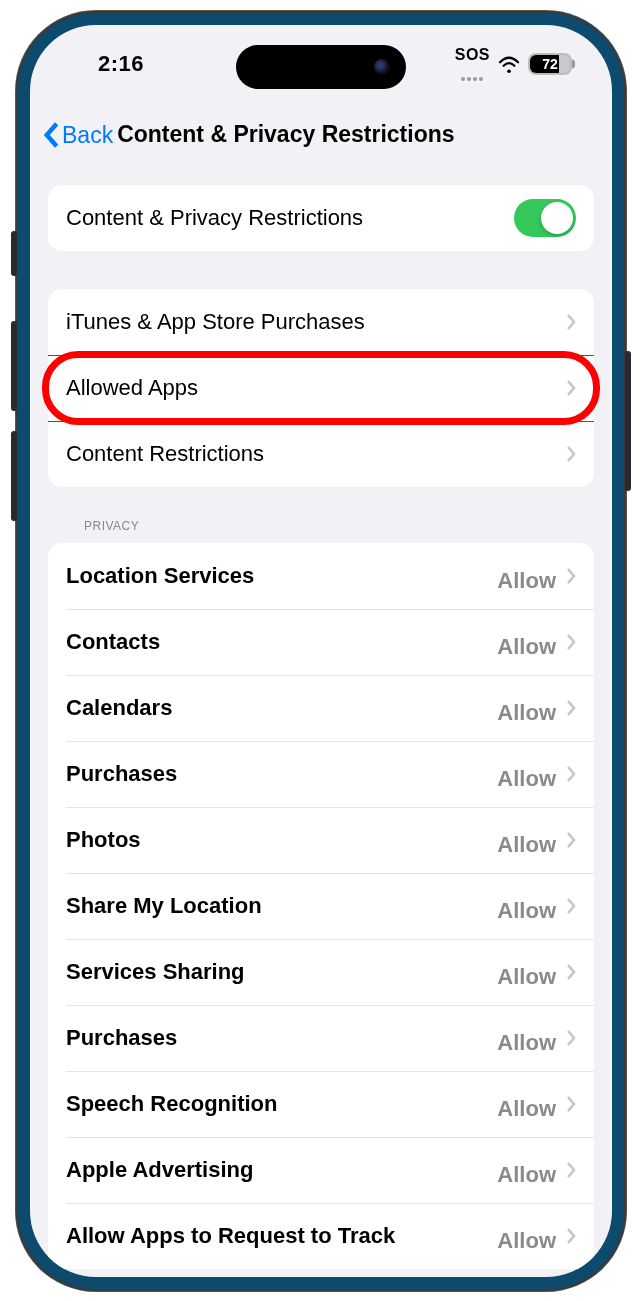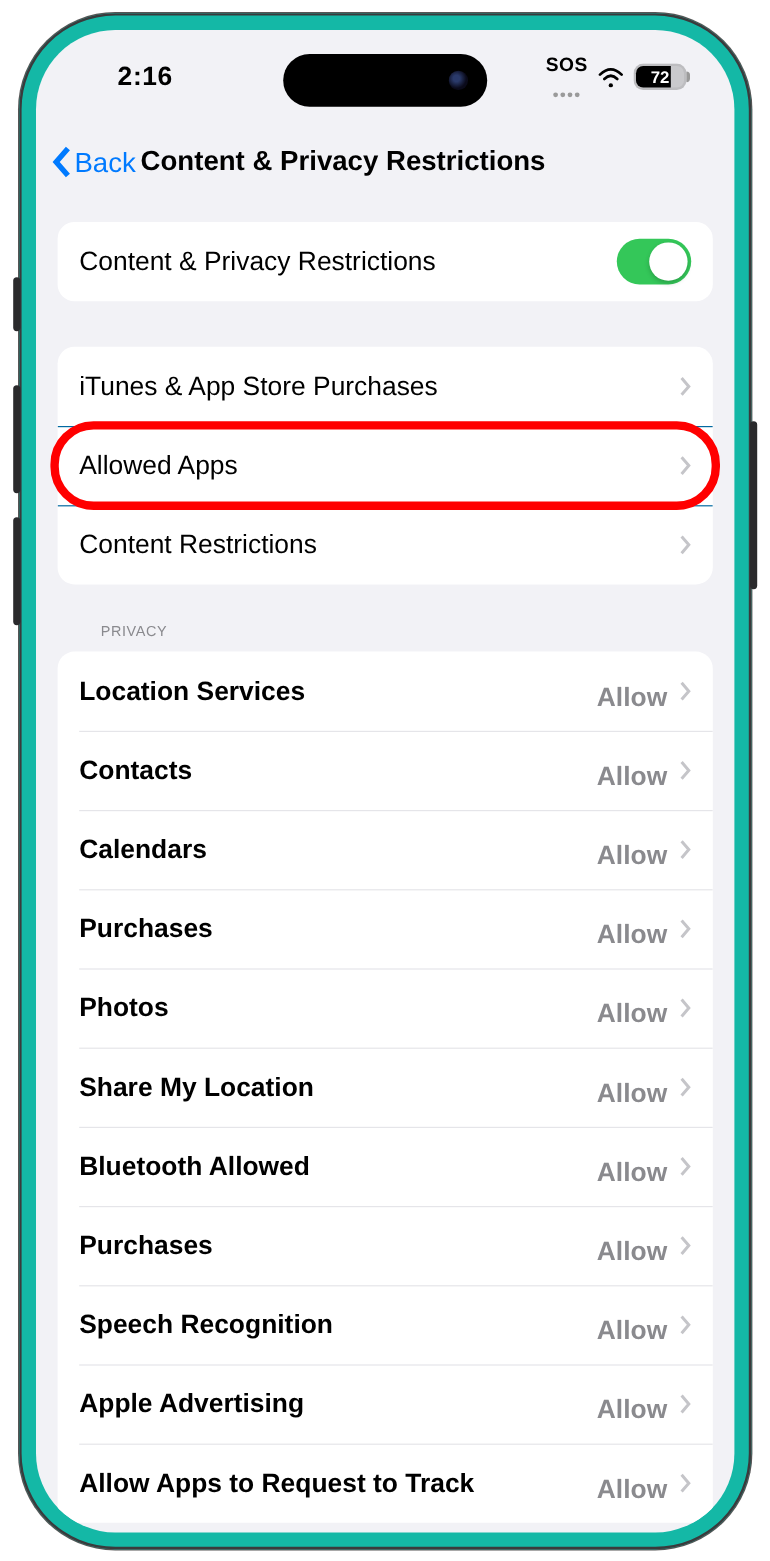--- a/index.html
+++ b/index.html
@@ -8,21 +8,21 @@
     font-family: -apple-system, 'Helvetica Neue', Helvetica, Arial, sans-serif;
     width: 642px;
     height: 1301px;
     display: flex;
     align-items: center;
     justify-content: center;
   }
   .phone-frame {
     width: 610px;
     height: 1280px;
-    background: #14b8a6;
+    background: #0c4a6e;
     border-radius: 80px;
     padding: 14px;
     position: relative;
     box-shadow: inset 0 0 0 2px #3a3a3c, 0 0 0 1px #555;
   }
   .side-button {
     position: absolute;
     background: #2a2a2c;
     border-radius: 3px;
   }
@@ -304,21 +304,21 @@
               </svg>
             </div>
             <div class="settings-row">
               <div class="row-label">Share My Location</div>
               <div class="row-value">Allow</div>
               <svg class="chevron" viewBox="0 0 10 18">
                 <polyline points="2,2 8,9 2,16"></polyline>
               </svg>
             </div>
             <div class="settings-row">
-              <div class="row-label">Bluetooth Allowed</div>
+              <div class="row-label">Services Sharing</div>
               <div class="row-value">Allow</div>
               <svg class="chevron" viewBox="0 0 10 18">
                 <polyline points="2,2 8,9 2,16"></polyline>
               </svg>
             </div>
             <div class="settings-row">
               <div class="row-label">Purchases</div>
               <div class="row-value">Allow</div>
               <svg class="chevron" viewBox="0 0 10 18">
                 <polyline points="2,2 8,9 2,16"></polyline>

